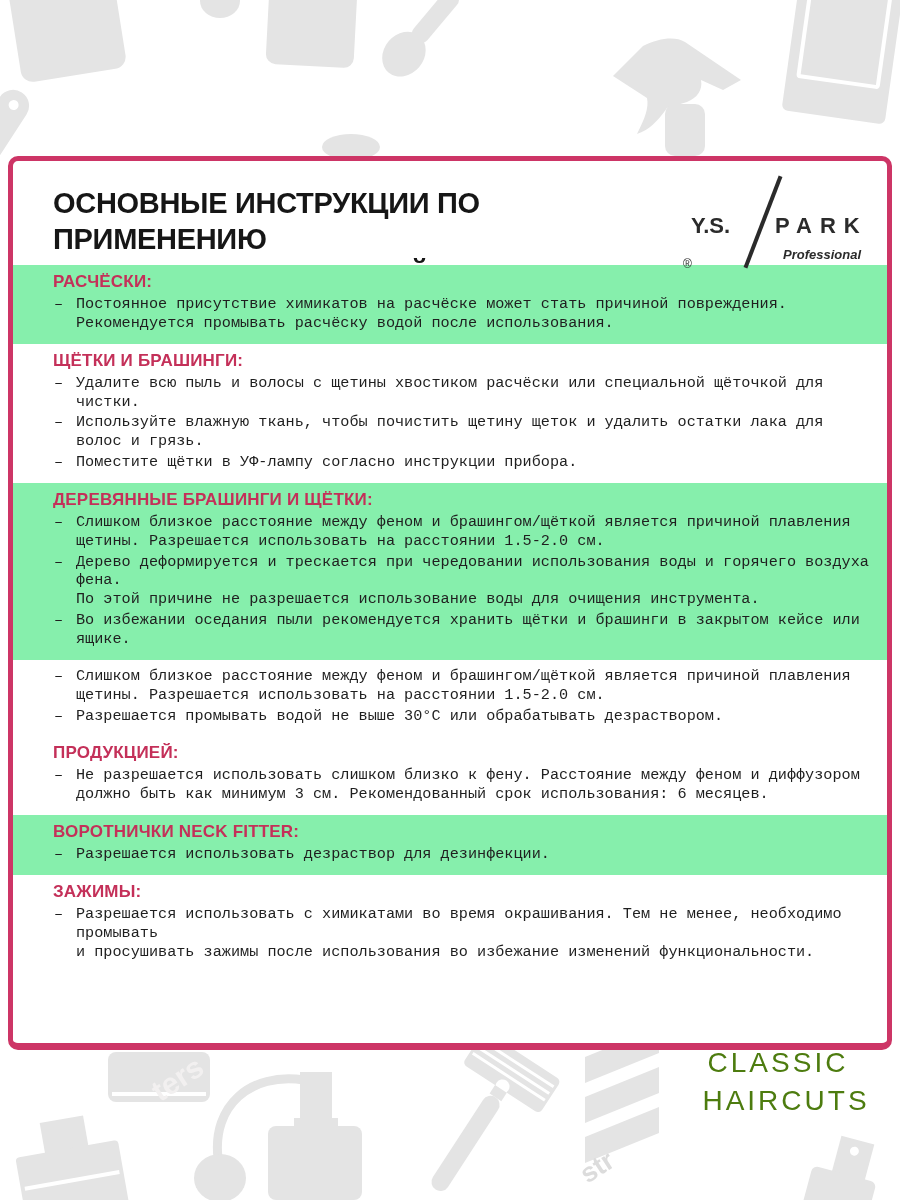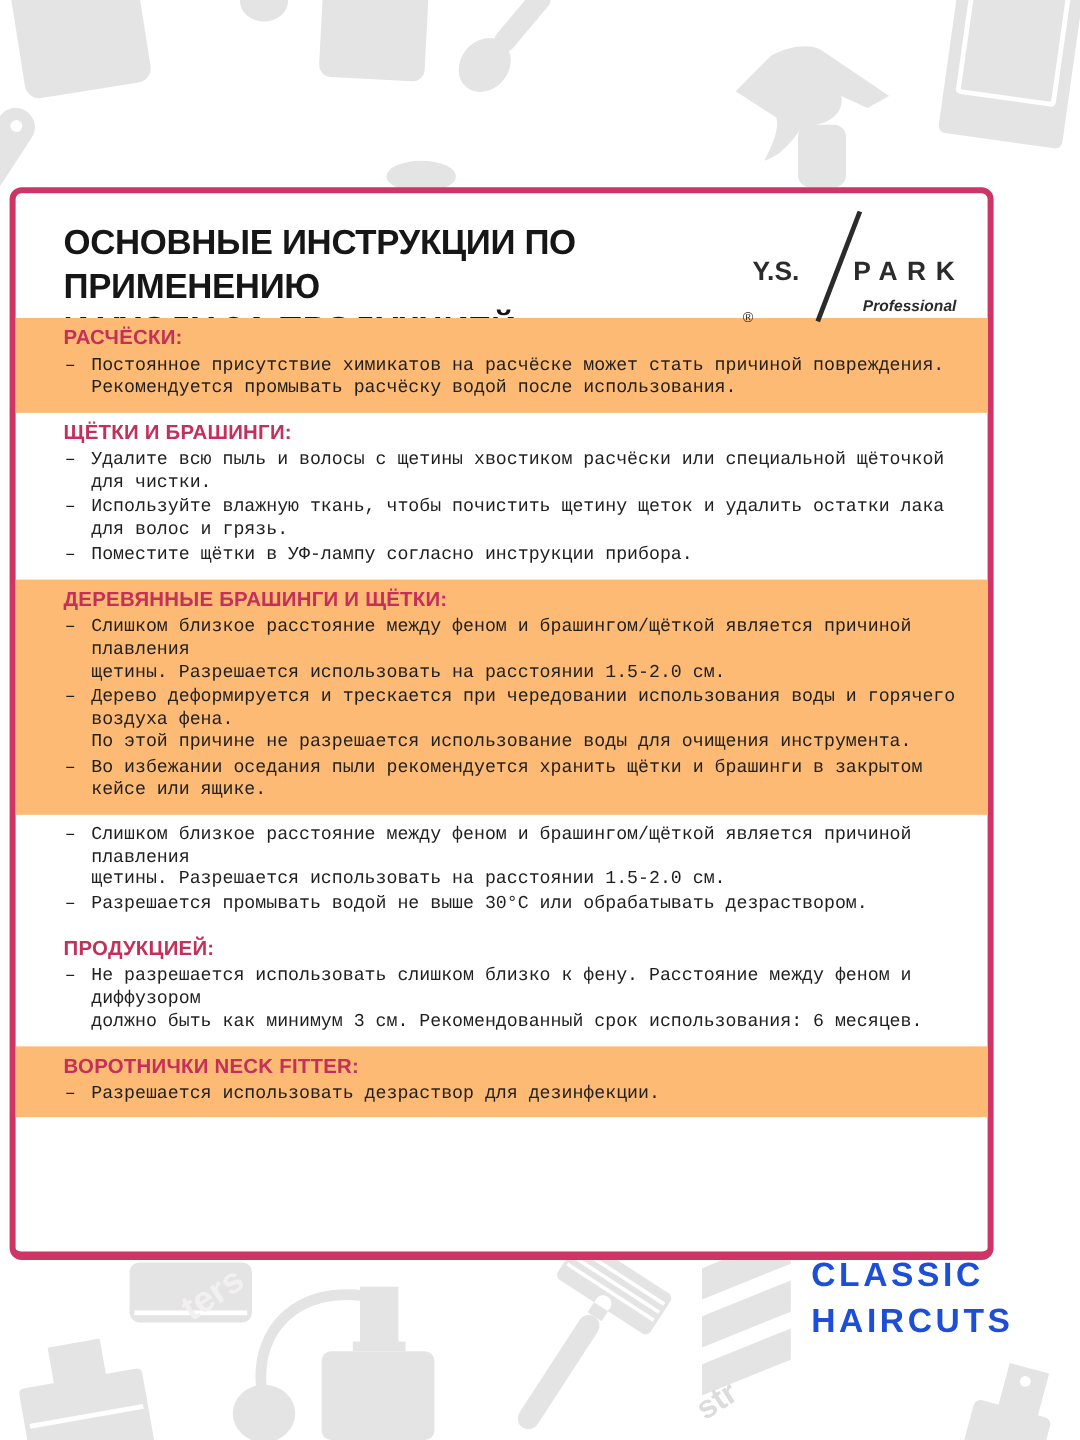--- a/index.html
+++ b/index.html
@@ -8,30 +8,30 @@
     width:900px; height:1200px; position:relative; overflow:hidden;
     background:#ffffff;
     font-family:"Liberation Sans", sans-serif;
   }
 
   
   .wm { position:absolute; background:#e4e4e4; z-index:0; }
   .wm-group { position:absolute; z-index:0; }
   .wm-white { position:absolute; background:#ffffff; }
   .wm-text {
-    position:absolute; z-index:0; color:#1d4ed8; font-weight:bold;
-    font-size:28px; letter-spacing:3px; line-height:38px; text-align:left;
+    position:absolute; z-index:0; color:#4d7c0f; font-weight:normal;
+    font-size:28px; letter-spacing:3px; line-height:38px; text-align:center;
   }
   .wm-frag {
     position:absolute; z-index:0; color:#e3e1e1; font-weight:bold;
   }
 
   
   .card {
-    position:absolute; left:8px; top:156px; width:820px; height:894px;
+    position:absolute; left:8px; top:156px; width:884px; height:894px;
     background:#ffffff; border:5px solid #cd3566; border-bottom-width:7px;
     border-radius:10px; z-index:2; overflow:hidden;
     display:flex; flex-direction:column;
   }
   .card-header {
     display:flex; justify-content:space-between; align-items:flex-start;
     padding:24px 26px 0 40px; height:104px; flex:0 0 auto;
   }
   .doc-title {
     margin:0; font-size:29px; line-height:36px; font-weight:bold;
@@ -44,21 +44,21 @@
     background:#2b2b2b; transform:rotate(21deg);
   }
   .logo-ys   { position:absolute; left:8px;  top:28px; font-size:22px; font-weight:bold; }
   .logo-park { position:absolute; left:92px; top:28px; font-size:22px; font-weight:bold; letter-spacing:8px; }
   .logo-prof { position:absolute; right:0;  top:62px; font-size:13px; font-weight:bold; font-style:italic; }
   .logo-reg  { position:absolute; left:0;   top:72px; font-size:12px; }
 
   
   .sections { flex:1 1 auto; display:flex; flex-direction:column; }
   .section { padding:7px 16px 9px 40px; }
-  .section.tinted { background:#fdba74; }
+  .section.tinted { background:#86efac; }
   .sec-heading {
     margin:0 0 3px 0; font-size:17px; font-weight:bold;
     color:#c43059; letter-spacing:0.2px;
   }
   .bullets {
     list-style:none; margin:0; padding:0;
     font-size:15.2px; line-height:1.24; color:#1f1f1f;
   }
   .bullets li { position:relative; padding-left:23px; margin-bottom:2px; white-space:pre-line;font-family:Liberation Mono, monospace; }
   .bullets li::before { content:"\2013"; position:absolute; left:1px; top:0; }
@@ -185,14 +185,21 @@
           <li>Не разрешается использовать слишком близко к фену. Расстояние между феном и диффузором
 должно быть как минимум 3 см. Рекомендованный срок использования: 6 месяцев.</li>
         </ul>
       </div>
       <div class="section tinted">
         <h2 class="sec-heading">ВОРОТНИЧКИ NECK FITTER:</h2>
         <ul class="bullets">
           <li>Разрешается использовать дезраствор для дезинфекции.</li>
         </ul>
       </div>
+      <div class="section">
+        <h2 class="sec-heading">ЗАЖИМЫ:</h2>
+        <ul class="bullets">
+          <li>Разрешается использовать с химикатами во время окрашивания. Тем не менее, необходимо промывать
+и просушивать зажимы после использования во избежание изменений функциональности.</li>
+        </ul>
+      </div>
     </div>
 </div>
 
 </body></html>

